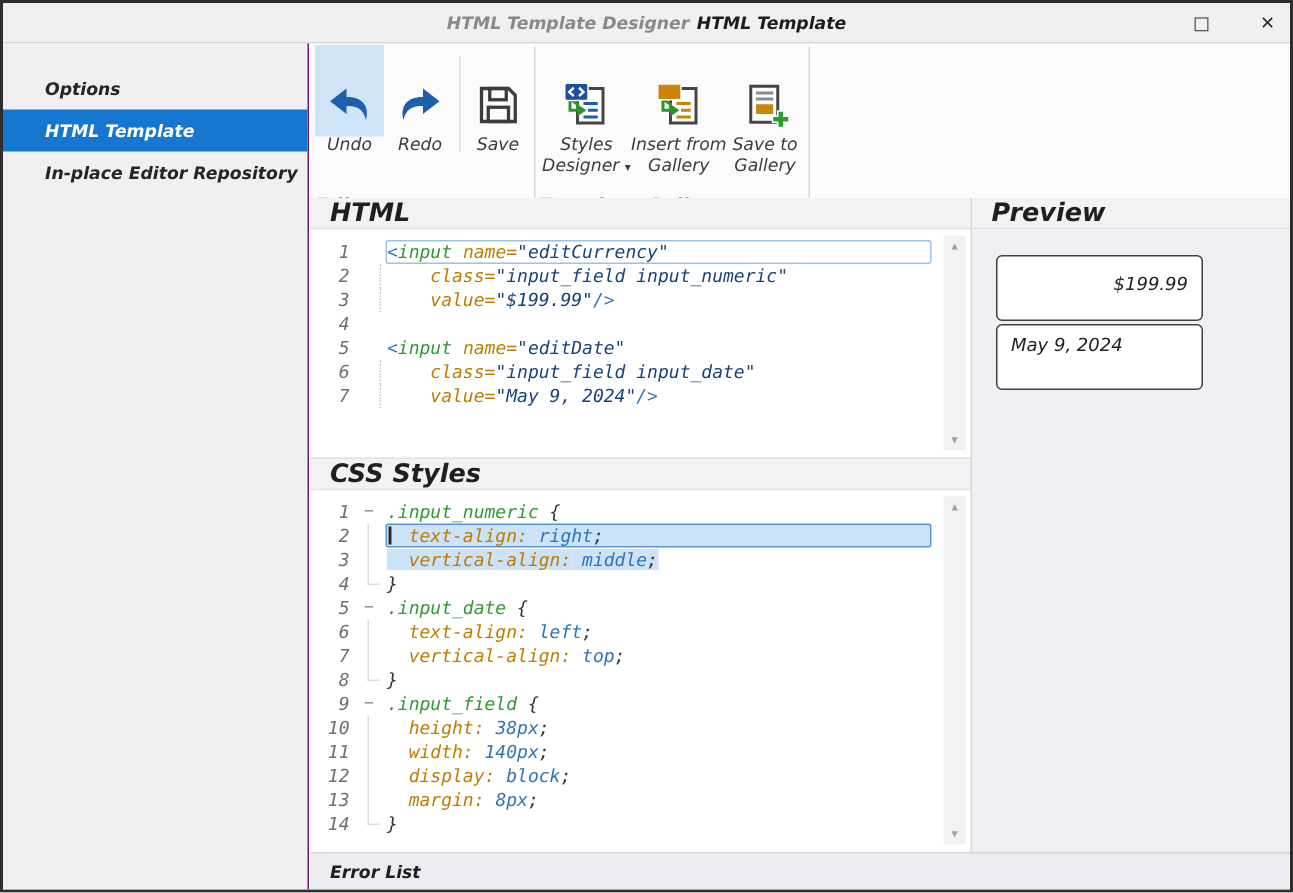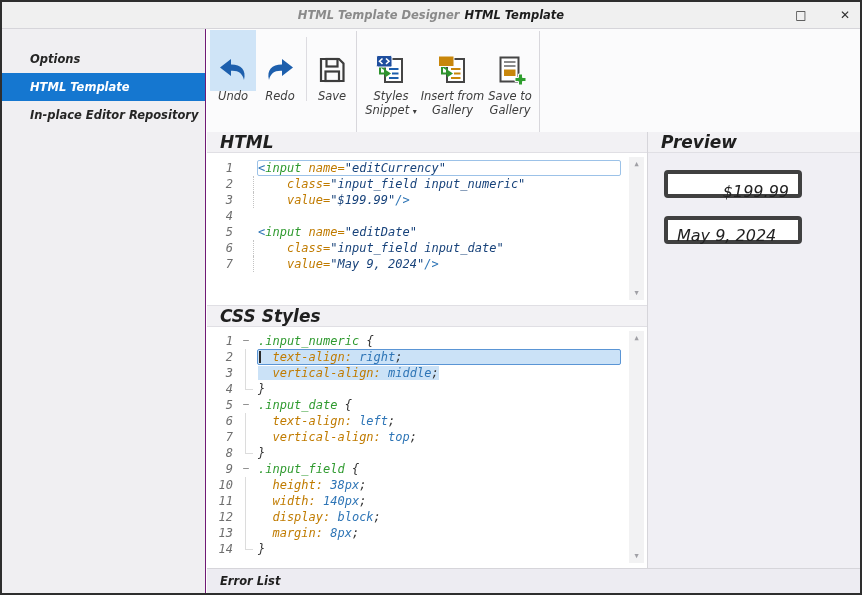--- a/index.html
+++ b/index.html
@@ -41,21 +41,21 @@
   .tk-punc{color:#2e75b6;} .tk-tag{color:#2f9a2f;} .tk-attr{color:#c07b00;}
   .tk-str{color:#17427a;} .tk-cls{color:#2f9a2f;} .tk-prop{color:#c07b00;}
   .tk-kw{color:#2e75b6;} .tk-pln{color:#333;}
   
   .sb{position:absolute;right:3px;top:4px;bottom:5px;width:15px;background:#f2f2f3;}
   .sb .arr{position:absolute;left:0;right:0;text-align:center;font-size:7px;color:#a0a0a5;line-height:12px;}
   .sb .up{top:1px;} .sb .down{bottom:1px;}
   
   .v-divider{position:absolute;width:1px;background:#d6d5da;}
   .preview-body{position:absolute;background:#f0eff4;}
-  .pv-box{position:absolute;left:16px;width:138px;height:28px;background:#fff;border:4px solid #404040;border-radius:4px;box-sizing:border-box;font-size:16px;color:#222;}
+  .pv-box{position:absolute;left:16px;width:138px;height:44px;background:#fff;border:1px solid #404040;border-radius:4px;box-sizing:border-box;font-size:12px;color:#222;}
   .pv-currency{top:17px;line-height:36px;text-align:right;padding-right:9px;}
   .pv-date{top:63px;padding:6px 0 0 9px;}
   
   .error-band{position:absolute;left:205px;right:0;bottom:0;height:25px;background:#edecf2;border-top:1px solid #d6d5da;display:flex;align-items:center;padding-left:13px;box-sizing:border-box;font-size:11.5px;font-weight:bold;color:#1f1f1f;}
   svg{display:block;}
 </style>
 </head>
 <body>
 
 <div class="window">
@@ -117,21 +117,21 @@
           <line x1="14" y1="15" x2="23.5" y2="15" stroke="#1d5fad" stroke-width="2"></line>
           <line x1="17" y1="19.5" x2="23.5" y2="19.5" stroke="#1d5fad" stroke-width="2"></line>
           <line x1="14" y1="24" x2="23.5" y2="24" stroke="#1d5fad" stroke-width="2"></line>
           <path d="M5 12 V19.5 H10 V15.5 Z" fill="none" stroke="#2e932e" stroke-width="2"></path>
           <path d="M10 15.5 L16 19.5 L10 23.5 Z" fill="#2e932e"></path>
           <rect x="1.5" y="1.5" width="15.5" height="11.5" rx="1.5" fill="#1e4e9e" stroke="#fbfbfc" stroke-width="1"></rect>
           <path d="M7.5 4.5 L4.5 7.25 L7.5 10 M11 4.5 L14 7.25 L11 10" stroke="#fff" stroke-width="1.6" fill="none"></path>
         </svg>
       </span>
       <span class="lbl"><span>Styles</span><br>
-        <span>Snippet</span>
+        <span>Designer</span>
         <span class="caret">▾</span>
       </span>
     </div>
 
     <div class="rib-btn" style="left:217px;width:57px;">
       <span>
         <svg width="32" height="32" viewBox="0 0 32 32">
           <rect x="10" y="5" width="17" height="23" fill="#fff" stroke="#454545" stroke-width="2"></rect>
           <line x1="14" y1="15" x2="23.5" y2="15" stroke="#c8860a" stroke-width="2"></line>
           <line x1="17" y1="19.5" x2="23.5" y2="19.5" stroke="#c8860a" stroke-width="2"></line>

